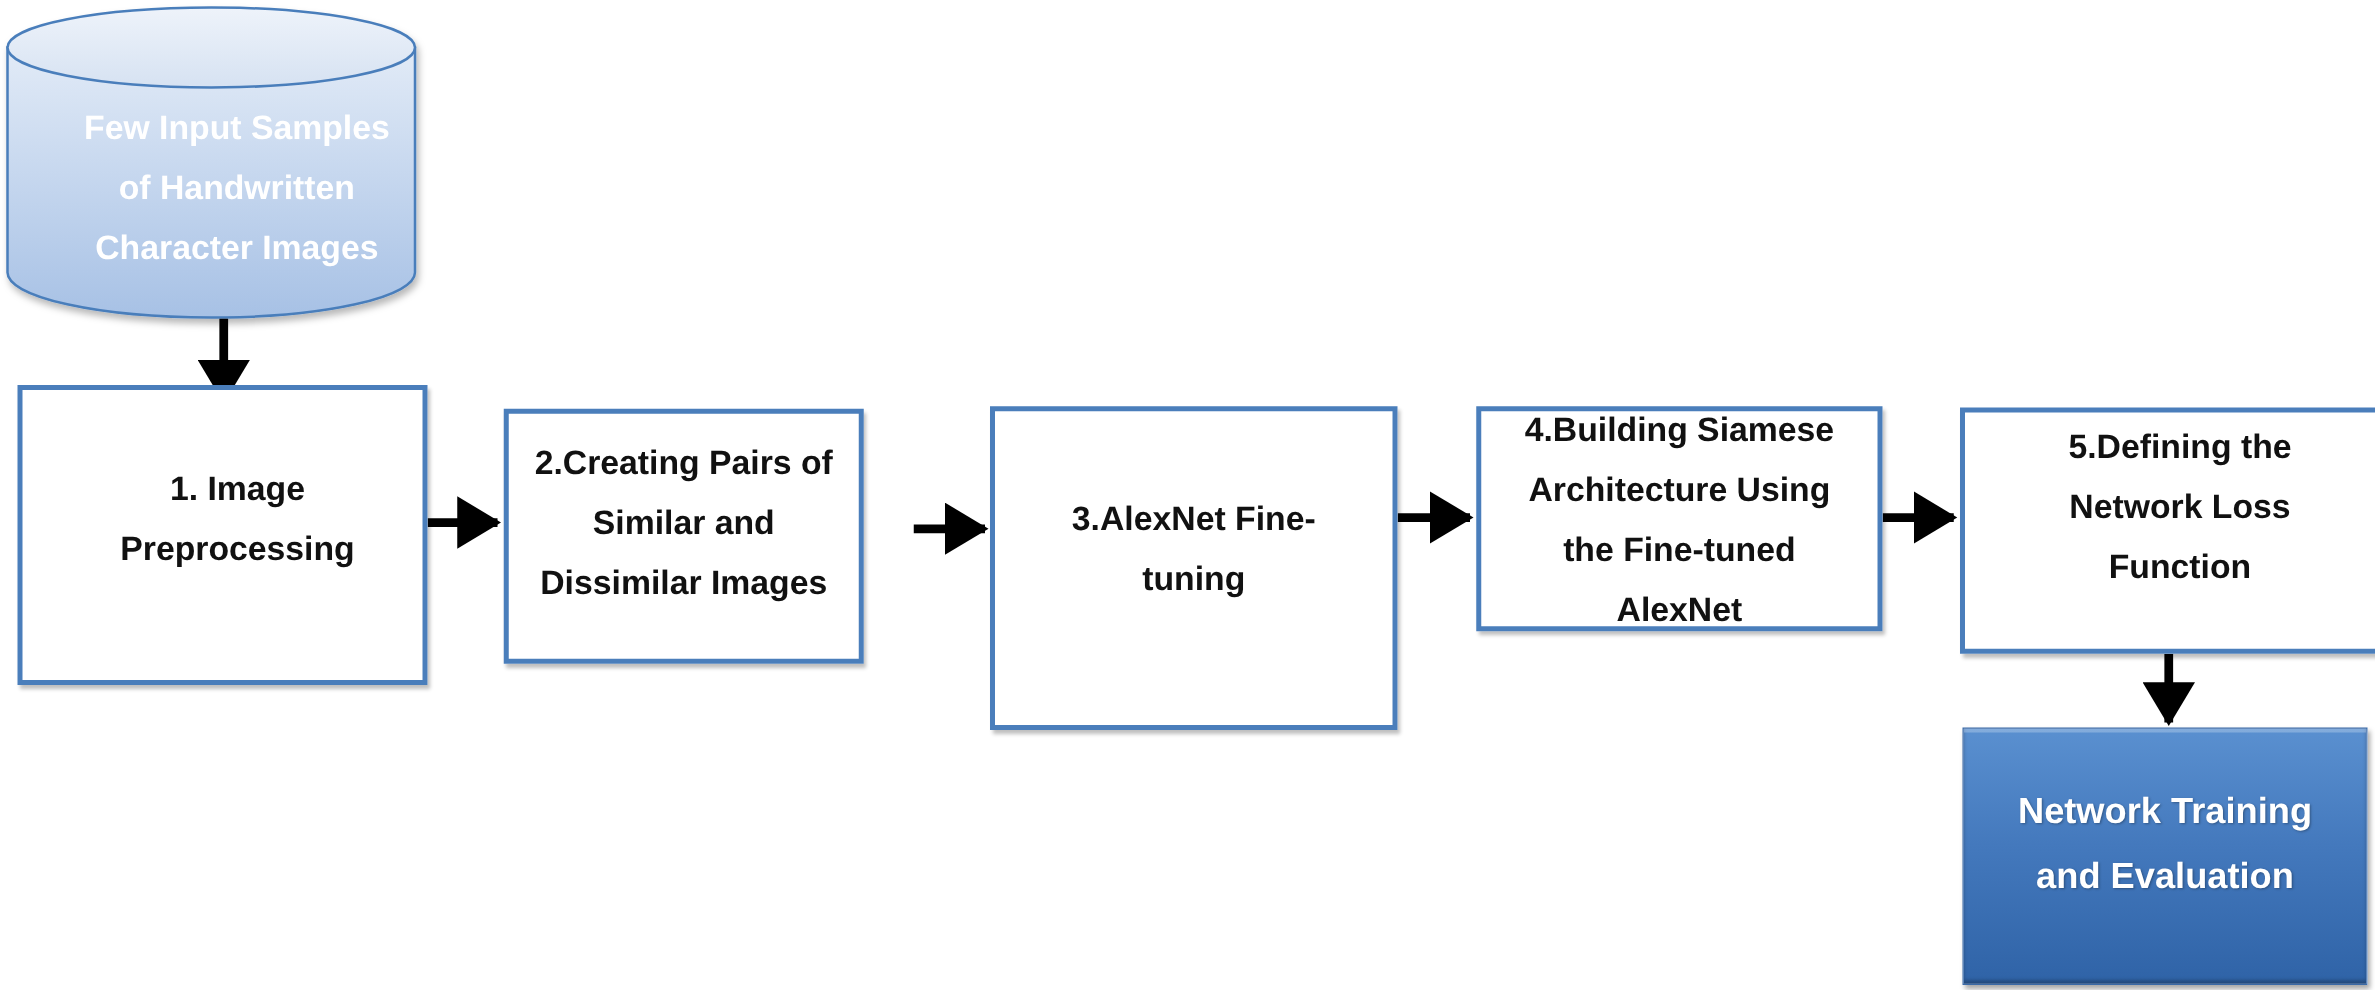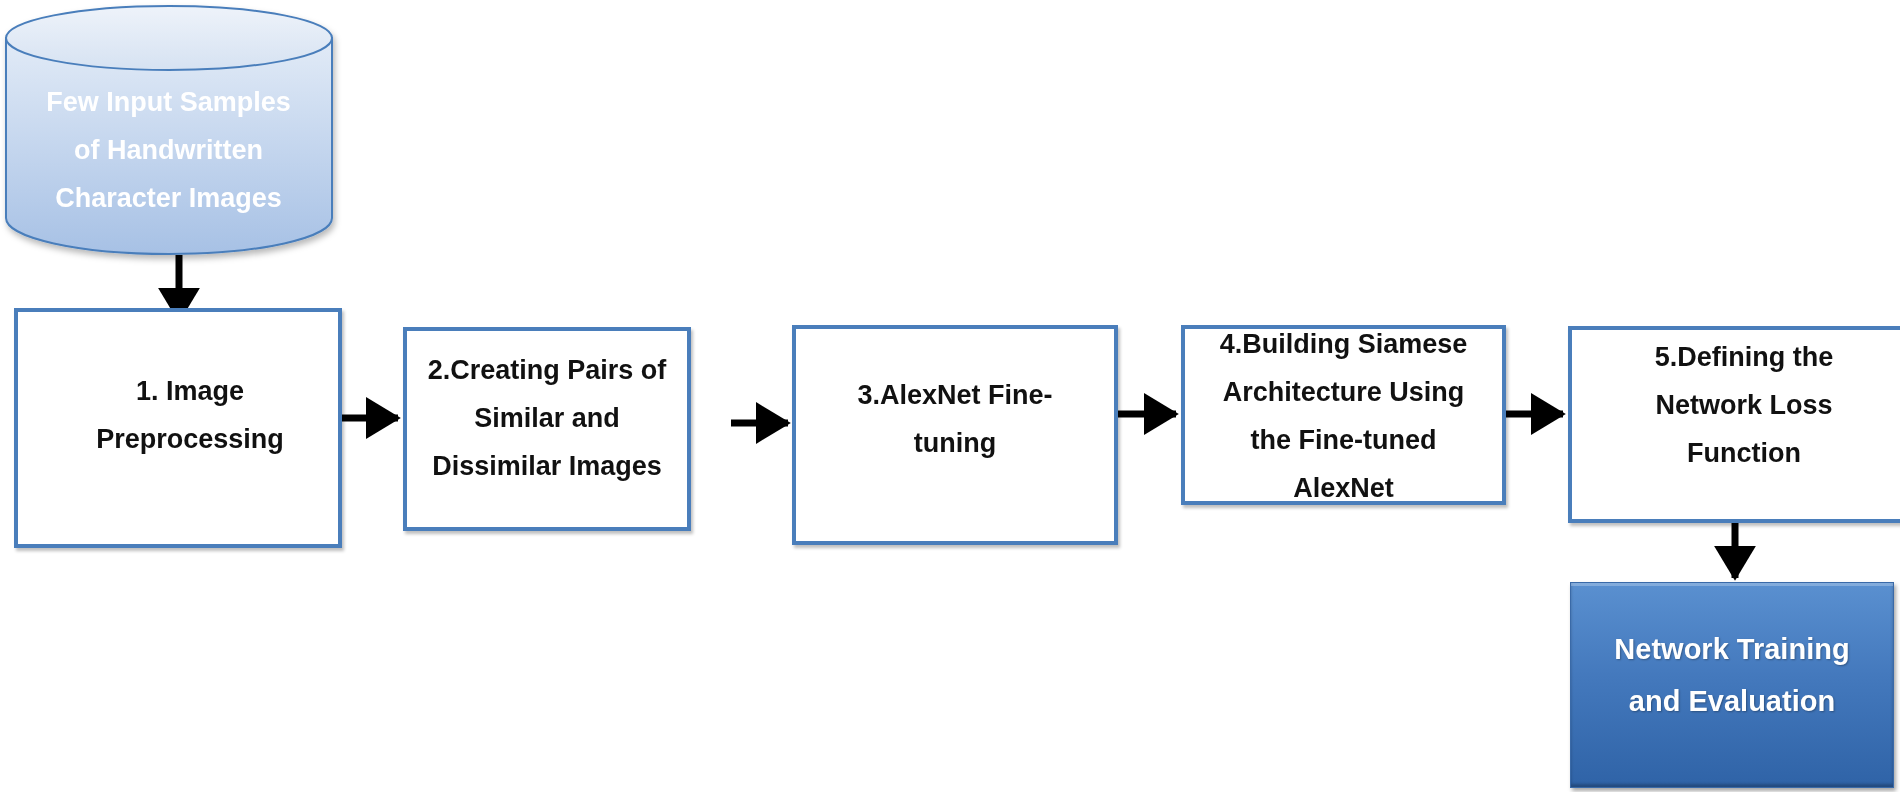--- a/index.html
+++ b/index.html
@@ -11,21 +11,21 @@
     display:flex; align-items:center; justify-content:center; text-align:center;
     box-shadow: 2px 3px 3px rgba(0,0,0,0.25);
   }
   .step-text {
     font-weight:bold; color:#111; font-size:27px; line-height:48px;
     white-space:pre-line; padding:0 14px;
   }
   .cyl-text {
     position:absolute; left:5px; width:327px; top:78px;
     text-align:center; color:#ffffff; font-weight:bold; font-size:27px;
-    line-height:48px; white-space:pre-line;
+    line-height:48px; white-space:pre-line;padding-left:21px;
   }
   .final {
     position:absolute; left:1570px; top:582px; width:324px; height:206px;
     box-sizing:border-box;
     background: linear-gradient(180deg, #5a90d0 0%, #4479bd 45%, #2f63a7 100%);
     border:1px solid #3a6aa8;
     box-shadow: inset 0 3px 0 rgba(255,255,255,0.25), inset 0 -3px 3px rgba(0,0,0,0.25), 2px 3px 4px rgba(0,0,0,0.35);
     display:flex; align-items:center; justify-content:center; text-align:center;
   }
   .final-text {
@@ -79,21 +79,21 @@
   <div class="step-text" style="margin-top:-26px;">1. Image
 Preprocessing</div>
 </div>
 
 <div class="step" style="left:403px; top:327px; width:288px; height:204px;">
   <div class="step-text" style="margin-top:-22px;">2.Creating Pairs of
 Similar and
 Dissimilar Images</div>
 </div>
 
-<div class="step" style="left:792px; top:325px; width:326px; height:220px;">
+<div class="step" style="left:792px; top:325px; width:326px; height:259px;">
   <div class="step-text" style="margin-top:-32px;">3.AlexNet Fine-
 tuning</div>
 </div>
 
 <div class="step" style="left:1181px; top:325px; width:325px; height:180px;">
   <div class="step-text" style="margin-top:2px;">4.Building Siamese
 Architecture Using
 the Fine-tuned
 AlexNet</div>
 </div>

